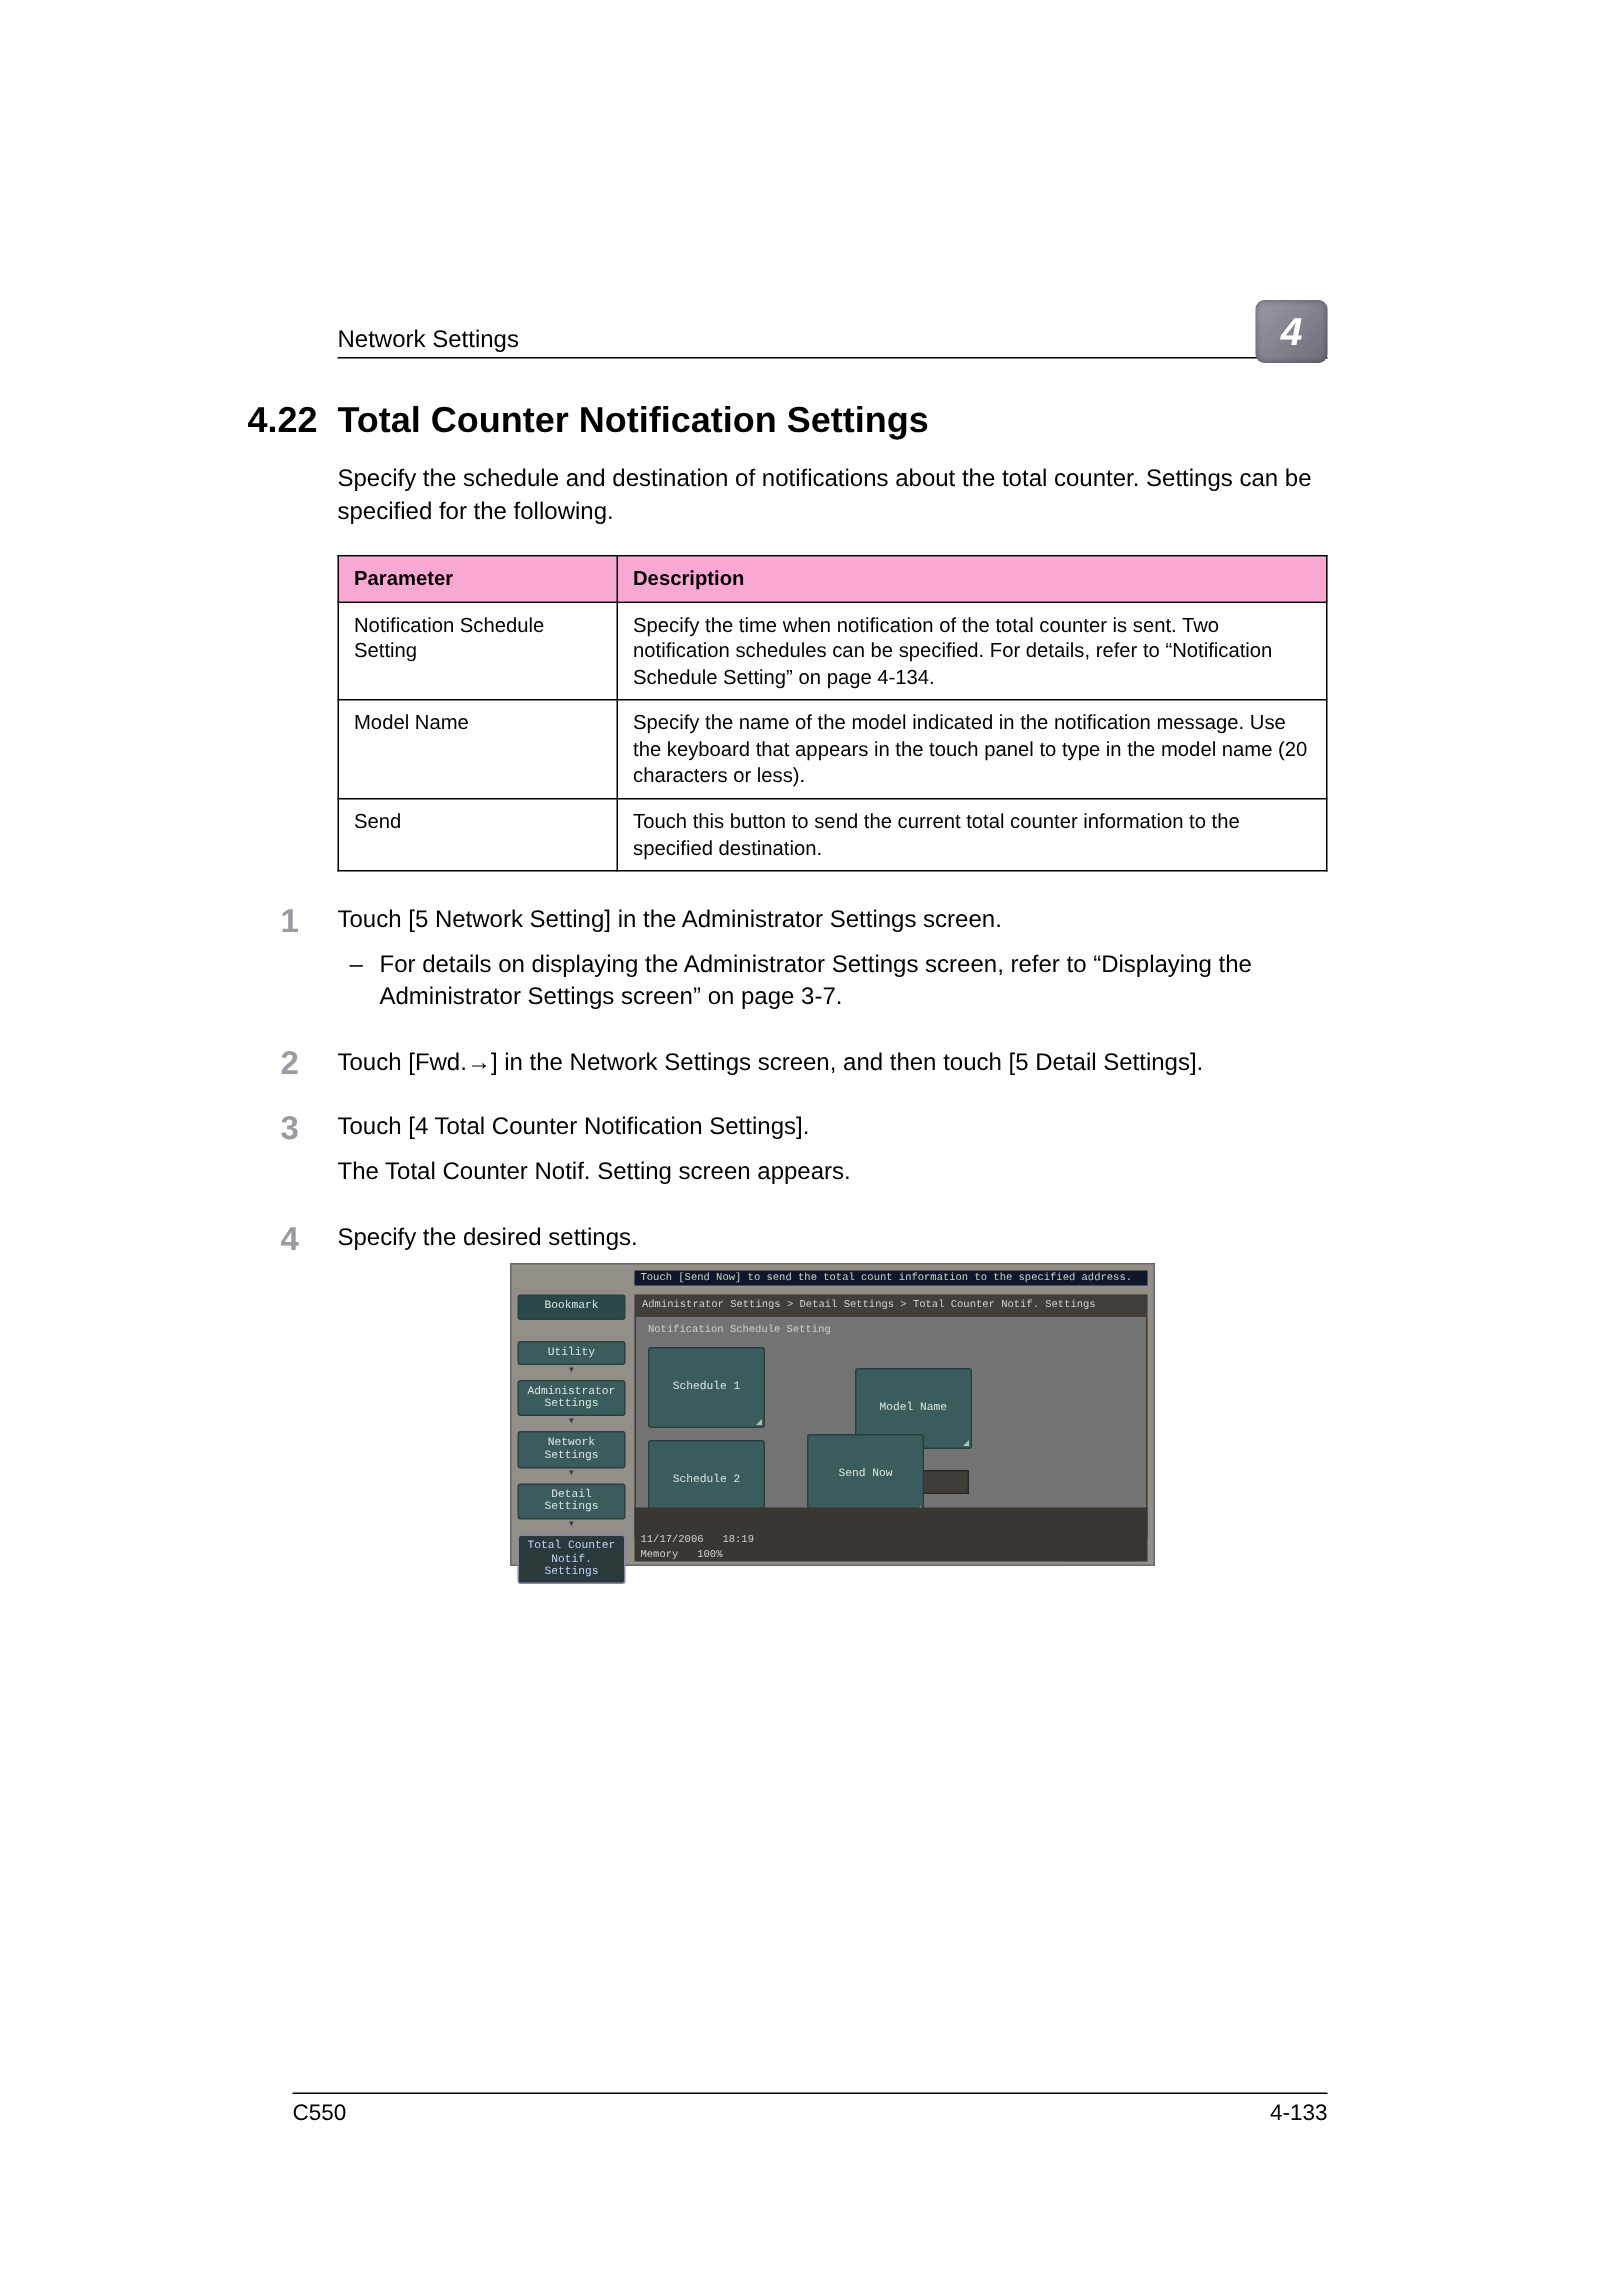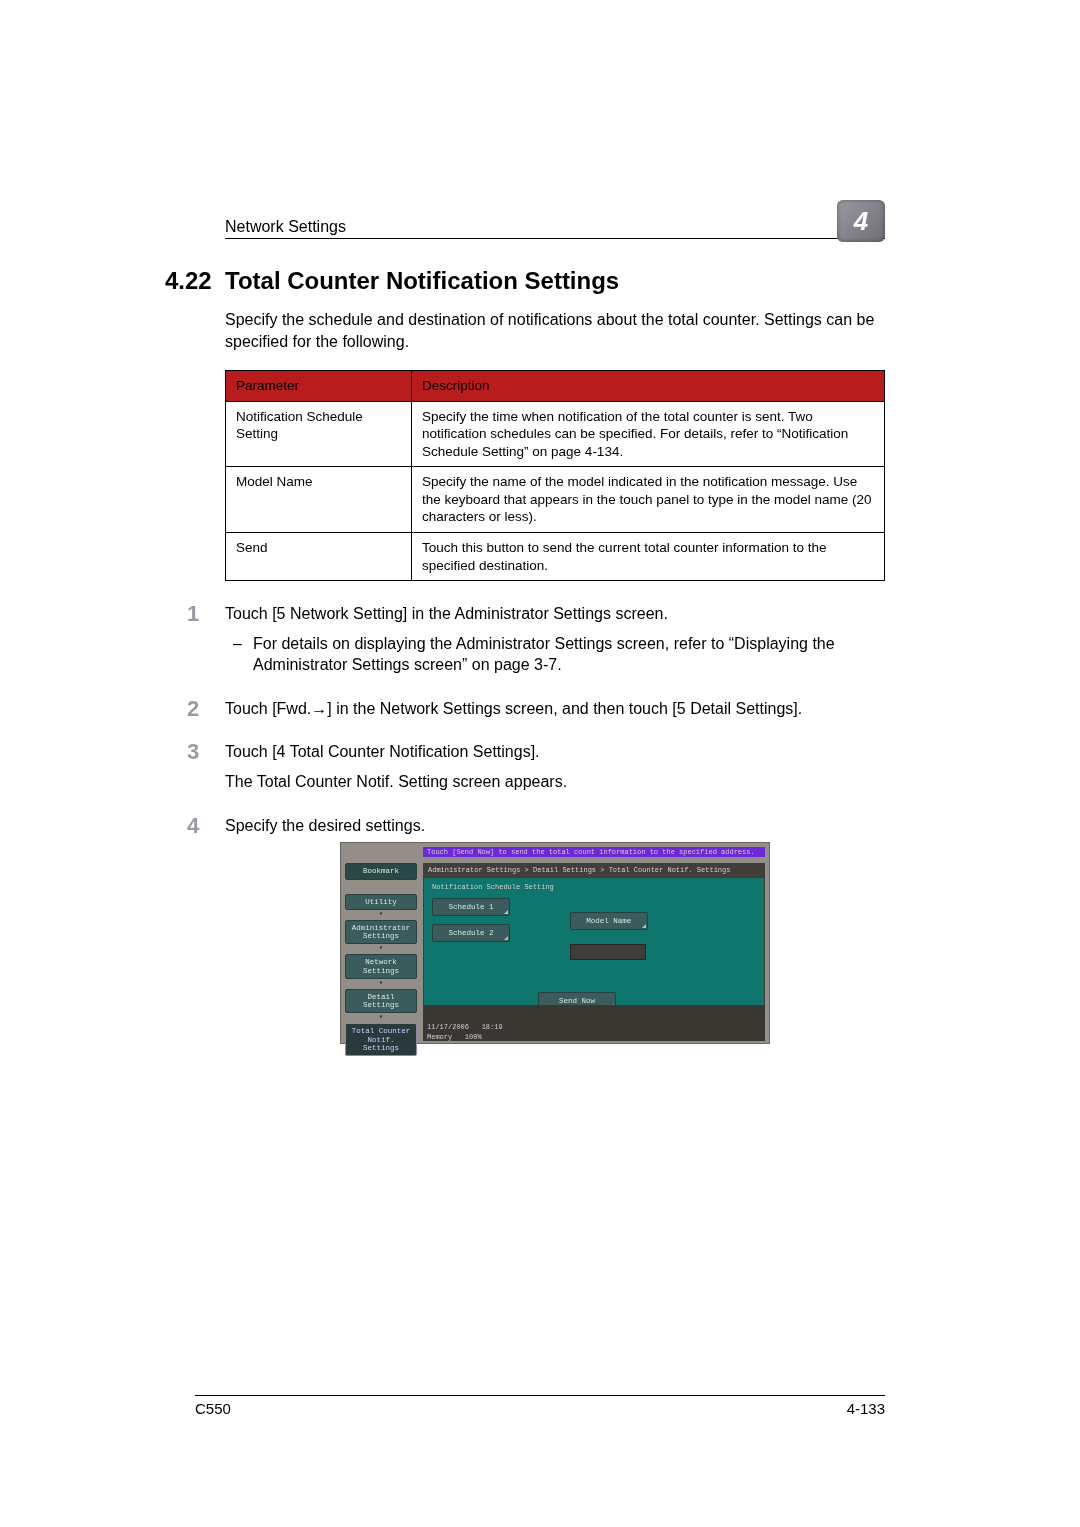--- a/index.html
+++ b/index.html
@@ -66,22 +66,22 @@
     font-size: 13.5px;
   }
   table.param th, table.param td {
     border: 1px solid #000;
     text-align: left;
     vertical-align: top;
     padding: 6px 10px;
     line-height: 1.3;
   }
   table.param th {
-    font-weight: normal;
-    background: #b91c1c;
+    font-weight: bold;
+    background: #f9a8d4;
   }
   table.param th:first-child, table.param td:first-child {
     width: 165px;
   }
   ol.steps {
     list-style: none;
     padding: 0;
     margin: 0;
   }
   ol.steps > li {
@@ -164,30 +164,30 @@
   }
   .tp-btn.active {
     background: #2a3a3a;
     border-color: #88a;
     color: #c0d0ff;
   }
   .tp-top {
     position: absolute;
     left: 82px; right: 4px; top: 4px;
     height: 10px;
-    background: #6d28d9;
+    background: #0f172a;
     color: #cfcecb;
     font-size: 7px;
     padding: 1px 4px;
     box-sizing: border-box;
   }
   .tp-main {
     position: absolute;
     left: 82px; right: 4px; top: 20px; bottom: 18px;
-    background: #0f766e;
+    background: #737373;
     border: 1px solid #413e39;
     box-sizing: border-box;
   }
   .tp-bread {
     background: #423f3a;
     color: #cfcecb;
     font-size: 7px;
     padding: 2px 4px;
   }
   .tp-body {
@@ -200,21 +200,21 @@
     line-height: 1;
     height: 14px;
     color: #cfcecb;
   }
   .tp-panel-btn {
     background: #3a5c5c;
     color: #d8e6dc;
     border: 1px solid #2a4040;
     border-radius: 2px;
     text-align: center;
-    padding: 3px 1px;
+    padding: 21px 1px;
     margin-bottom: 8px;
     font-size: 7.5px;
     width: 74px;
     position: relative;
   }
   .tp-panel-btn .corner {
     position: absolute;
     right: 1px; bottom: 1px;
     width: 0; height: 0;
     border-left: 4px solid transparent;

